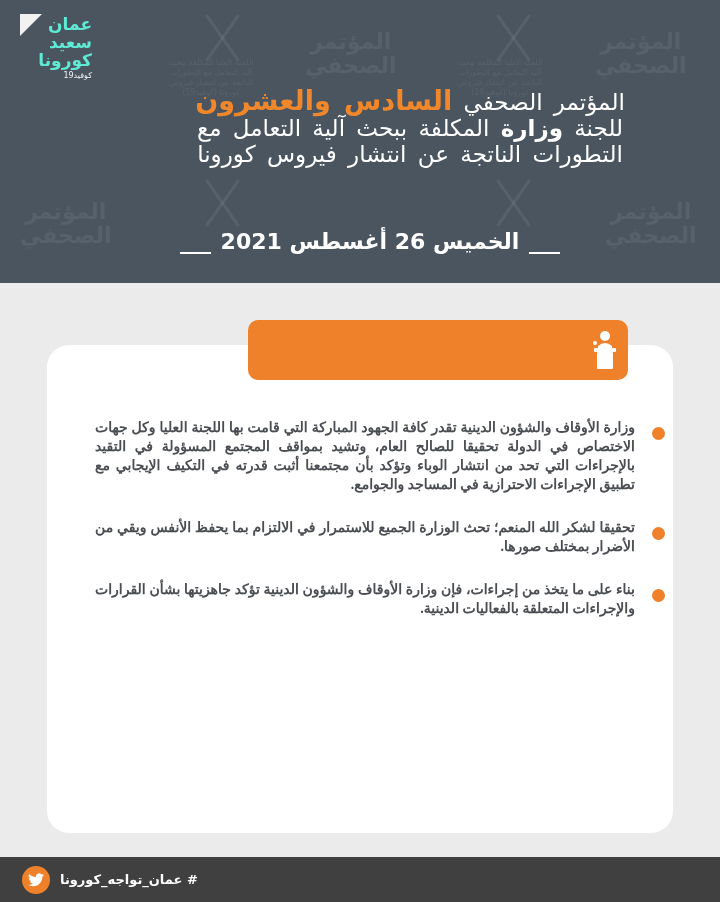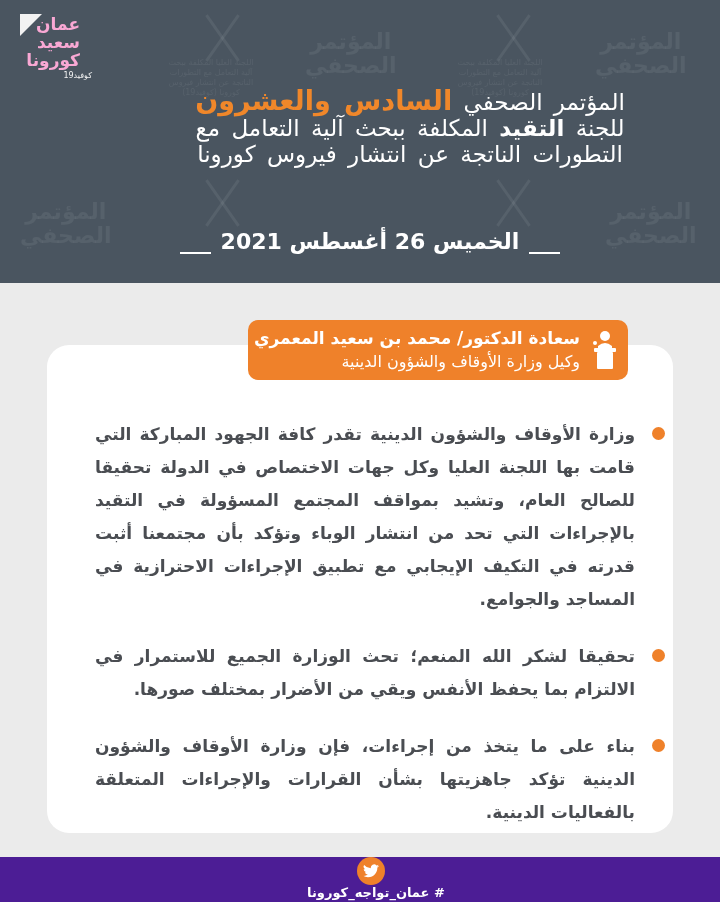--- a/index.html
+++ b/index.html
@@ -33,21 +33,21 @@
   }
 
   .logo {
     position: absolute; left: 20px; top: 14px; width: 72px; height: 66px;
   }
   .logo-triangle {
     position: absolute; left: 0; top: 0; width: 0; height: 0;
     border-top: 22px solid #f2f2f2; border-right: 22px solid transparent;
   }
   .logo-line {
-    position: absolute; right: 12px; color: #f9a8d4; font-weight: bold; font-size: 17px; line-height: 17px; white-space: nowrap;
+    position: absolute; right: 0; color: #5eead4; font-weight: bold; font-size: 17px; line-height: 17px; white-space: nowrap;
   }
   .logo-sub {
     position: absolute; right: 0; top: 57px; color: #f2f2f2; font-size: 8px; line-height: 9px; white-space: nowrap;
   }
 
   .title-block {
     position: absolute; left: 150px; right: 50px; top: 88px; text-align: center; color: #ffffff;
   }
   .title-line {
     font-size: 23px; line-height: 26px; white-space: nowrap; word-spacing: 4px;
@@ -73,32 +73,31 @@
   .speaker-text { flex: 1; text-align: right; }
   .speaker-name { font-weight: bold; font-size: 17px; line-height: 24px; white-space: nowrap; }
   .speaker-role { font-size: 16px; line-height: 24px; white-space: nowrap; }
 
   .bullets {
     position: absolute; left: 95px; right: 55px; top: 418px;
     color: #4a4d52;
   }
   .bullet {
     position: relative; padding-right: 30px; margin-bottom: 24px;
-    font-weight: bold; font-size: 17px; line-height: 33px; text-align: justify;
+    font-weight: bold; font-size: 14px; line-height: 19px; text-align: justify; font-family: Liberation Serif, serif;
   }
   .bullet-dot {
     position: absolute; right: 0; top: 9px; width: 13px; height: 13px; border-radius: 50%;
     background: #ef812a;
   }
 
   .footer {
     position: absolute; left: 0; top: 857px; width: 720px; height: 45px;
-    background: #4c1d95; display: flex; align-items: center; direction: ltr;
+    background: #404040; display: flex; align-items: center; direction: ltr;
     padding-left: 22px;
-    flex-direction: column;
   }
   .twitter-icon {
     width: 28px; height: 28px; border-radius: 50%; background: #ef812a;
     display: flex; align-items: center; justify-content: center;
   }
   .hashtag { color: #ffffff; font-weight: bold; font-size: 13px; margin-left: 10px; direction: rtl; }
 </style>
 </head>
 <body>
 
@@ -123,21 +122,21 @@
     <div class="logo-sub">كوفيد19</div>
   </div>
 
   <div class="title-block">
     <div class="title-line">
       <span>المؤتمر الصحفي</span>
       <span class="accent">السادس والعشرون</span>
     </div>
     <div class="title-line">
       <span>للجنة</span>
-      <span class="bold">التقيد</span>
+      <span class="bold">وزارة</span>
       <span>المكلفة ببحث آلية التعامل مع</span>
     </div>
     <div class="title-line">التطورات الناتجة عن انتشار فيروس كورونا</div>
   </div>
 
   <div class="date-row">
     <div class="date-line"></div>
     <div class="date-text">الخميس 26 أغسطس 2021</div>
     <div class="date-line"></div>
   </div>
@@ -146,24 +145,20 @@
 <div class="card"></div>
 
 <div class="speaker">
   <svg class="podium-icon" viewBox="0 0 24 40">
     <circle cx="13" cy="6" r="5" fill="#ffffff"></circle>
     <path d="M6 16 Q13 10 20 16 L20 18 L6 18 Z" fill="#ffffff"></path>
     <rect x="2" y="18" width="22" height="4" rx="1" fill="#ffffff"></rect>
     <rect x="5" y="22" width="16" height="17" rx="1" fill="#ffffff"></rect>
     <circle cx="3" cy="13" r="2" fill="#ffffff"></circle>
   </svg>
-  <div class="speaker-text">
-    <div class="speaker-name">سعادة الدكتور/ محمد بن سعيد المعمري</div>
-    <div class="speaker-role">وكيل وزارة الأوقاف والشؤون الدينية</div>
-  </div>
 </div>
 
 <div class="bullets">
   <div class="bullet">
     <span class="bullet-dot"></span>
     <span>وزارة الأوقاف والشؤون الدينية تقدر كافة الجهود المباركة التي قامت بها اللجنة العليا وكل جهات الاختصاص في الدولة تحقيقا للصالح العام، وتشيد بمواقف المجتمع المسؤولة في التقيد بالإجراءات التي تحد من انتشار الوباء وتؤكد بأن مجتمعنا أثبت قدرته في التكيف الإيجابي مع تطبيق الإجراءات الاحترازية في المساجد والجوامع.</span>
   </div>
   <div class="bullet">
     <span class="bullet-dot"></span>
     <span>تحقيقا لشكر الله المنعم؛ تحث الوزارة الجميع للاستمرار في الالتزام بما يحفظ الأنفس ويقي من الأضرار بمختلف صورها.</span>

